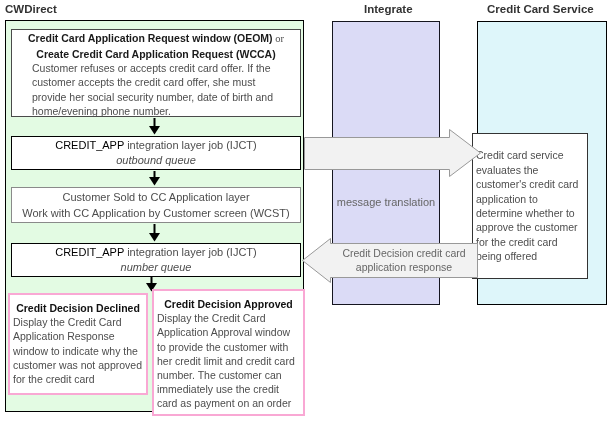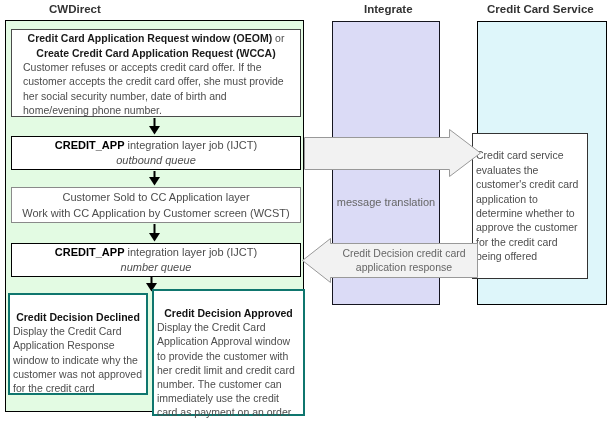--- a/index.html
+++ b/index.html
@@ -1,54 +1,54 @@
 <!DOCTYPE html>
 <html><head>
 <meta charset="utf-8">
 <style>
   * { margin:0; padding:0; box-sizing:border-box; }
   html,body { background:#ffffff; }
   body { font-family:"Liberation Sans", sans-serif; }
   .canvas { position:relative; width:611px; height:426px; background:#fff; overflow:hidden; }
 
   .col-label { position:absolute; top:3px; font-size:11.5px; font-weight:bold; color:#333; white-space:nowrap; }
-  .lbl-cwdirect { left:5px;margin-left:44px; }
+  .lbl-cwdirect { left:5px; }
   .lbl-integrate { left:332px;margin-left:32px; }
   .lbl-service { left:487px; }
 
   .green-container { position:absolute; left:5px; top:20px; width:299px; height:392px;
                      background:#e3fbe3; border:1px solid #000; }
   .lavender-box { position:absolute; left:332px; top:21px; width:108px; height:284px;
                   background:#dbdbf6; border:1px solid #15151f; }
   .cyan-box { position:absolute; left:477px; top:21px; width:130px; height:284px;
               background:#def6fa; border:1px solid #000; }
 
   .msg-translation { position:absolute; left:332px; top:196px; width:108px;
                      text-align:center; font-size:11px; color:#666; }
 
   .service-inner { position:absolute; left:472px; top:133px; width:116px; height:146px;
                    background:#fff; border:1px solid #333; display:flex; align-items:center;
                    font-size:10.5px; line-height:14.4px; color:#4d4d4d; padding:0 3px; }
 
   .fbox { position:absolute; background:#fff; }
   .box1 { left:11px; top:29px; width:290px; height:88px; border:1px solid #4a4a4a; padding-top:1px; }
   .b1-title { text-align:center; font-weight:bold; color:#1a1a1a; font-size:10.5px; line-height:14.5px; }
-  .b1-title .plain { font-weight:normal; color:#4d4d4d; }
-  .b1-body { font-size:10.5px; line-height:14.4px; color:#4d4d4d; padding:0 11px; }
+  .b1-title .plain { font-weight:normal; color:#4d4d4d;font-family:Liberation Serif, serif; }
+  .b1-body { font-size:10.5px; line-height:14.4px; color:#4d4d4d; padding:0 20px; }
 
   .jobbox { left:11px; width:290px; height:34px; border:1px solid #000; text-align:center;
             font-size:11px; line-height:15px; color:#4d4d4d; padding-top:1px; }
-  .jobbox .jb { font-weight:bold; color:#000; }
+  .jobbox .jb { font-weight:normal; color:#000; }
   .jobbox .queue { font-style:italic; }
   .box2 { top:136px; } .box4 { top:243px; }
 
   .box3 { left:11px; top:187px; width:290px; height:36px; border:1px solid #8a8a8a;
           text-align:center; font-size:11px; line-height:16px; color:#4d4d4d; padding-top:1px; }
 
-  .decision { border:2px solid #0f766e; font-size:10.5px; line-height:14.2px; color:#4d4d4d; padding:15px 3px; }
+  .decision { border:2px solid #f9a8d4; font-size:10.5px; line-height:14.2px; color:#4d4d4d; padding:6px 3px; }
   .decision .d-title { text-align:center; font-weight:bold; color:#111; white-space:nowrap; }
   .declined { left:8px; top:293px; width:140px; height:102px; }
   .approved { left:152px; top:289px; width:153px; height:127px; }
 
   .darrow { position:absolute; }
 
   .barrow { position:absolute; }
   .barrow-text { position:absolute; display:flex; align-items:center; justify-content:center;
                  text-align:center; font-size:10.5px; line-height:13.5px; color:#666; }
   .req-text { left:2px; top:9px; width:144px; height:32px; }

